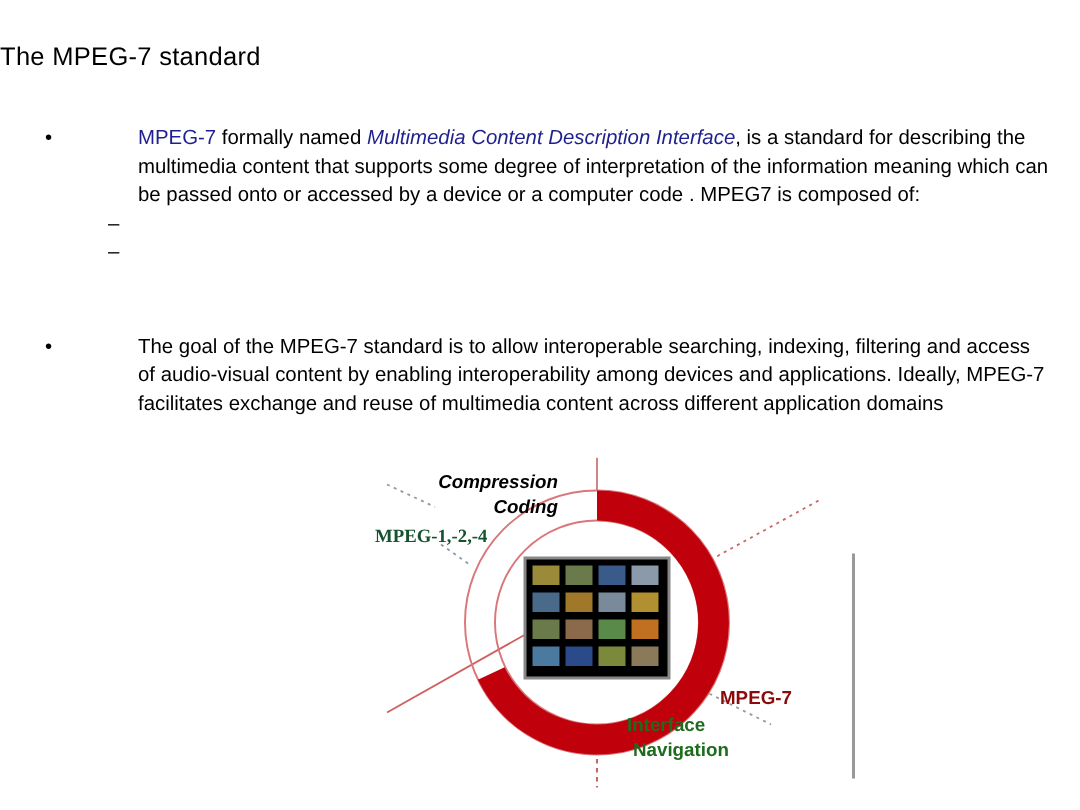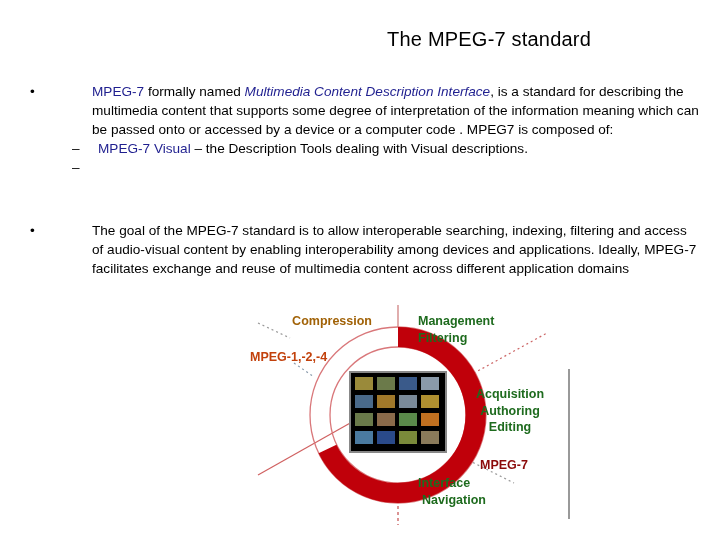--- a/index.html
+++ b/index.html
@@ -1,55 +1,54 @@
 <!DOCTYPE html>
 <html><head>
 <meta charset="utf-8">
 <style>
   html, body { margin: 0; padding: 0; background: #ffffff; }
   body { width: 720px; height: 540px; position: relative; overflow: hidden;
          font-family: "Liberation Sans", sans-serif; color: #000; }
-  .title { position: absolute; top: 28px; left: 0; width: 591px; text-align: right;
-           font-size: 20px; letter-spacing: 0.2px; }
+  .title { position: absolute; top: 28px; left: 0; width: 591px; text-align: left;
+           font-size: 17px; letter-spacing: 0.2px; }
   .bullet-block { position: absolute; left: 20px; width: 680px; font-size: 13.6px; line-height: 19px; }
   .b1 { top: 82px; }
   .b2 { top: 221px; }
   .bullet-row { display: flex; }
   .bullet-dot { width: 50px; flex: none; padding-left: 10px; box-sizing: border-box; }
   .bullet-text { flex: 1; margin-left: 22px; }
   .blue { color: #1f1f8f; }
   .it { font-style: italic; }
   .sub { display: flex; margin-left: 52px; }
   .sub .dash { width: 26px; flex: none; }
   .diagram { position: absolute; left: 232px; top: 305px; width: 340px; height: 220px; }
   .lbl { position: absolute; font-family: "Liberation Sans", sans-serif; font-weight: bold;
          font-size: 12.5px; line-height: 16.5px; white-space: nowrap; }
-  .navy { color: #a16207; }
+  .navy { color: #000000; font-style: italic; }
   .green { color: #1e6b1e; }
-  .dark { color: #c2410c; }
+  .dark { color: #14532d; font-family: Liberation Serif, serif; }
   .red { color: #8b0a0a; }
   .center { text-align: center; }
   .right { text-align: right; }
   .vline { position: absolute; left: 336px; top: 64px; width: 2px; height: 150px; background: #999; }
 </style>
 </head>
 <body>
 
 <div class="title">The MPEG-7 standard</div>
 
 <div class="bullet-block b1">
   <div class="bullet-row">
     <div class="bullet-dot">•</div>
     <div class="bullet-text">
       <span class="blue">MPEG-7</span><span> formally named </span><span class="blue it">Multimedia Content Description Interface</span><span>, is a standard for describing the multimedia content  that supports some degree of interpretation of the information meaning which can be passed onto or accessed by a device or a computer code . MPEG7 is composed of:</span>
     </div>
   </div>
   <div class="sub">
     <span class="dash">–</span>
-    <span><span class="blue">MPEG-7 Visual</span><span> – the Description Tools dealing with Visual descriptions.</span></span>
   </div>
   <div class="sub">
     <span class="dash">–</span>
   </div>
 </div>
 
 <div class="bullet-block b2">
   <div class="bullet-row">
     <div class="bullet-dot">•</div>
     <div class="bullet-text">The goal of the MPEG-7 standard is to allow interoperable searching, indexing, filtering and access of audio-visual content by enabling interoperability among devices and applications. Ideally, MPEG-7 facilitates exchange and reuse of multimedia content across different application domains</div>
@@ -91,30 +90,22 @@
       <rect x="189" y="108" width="18" height="13" fill="#c07020"></rect>
       <rect x="123" y="126" width="18" height="13" fill="#4a7aa0"></rect>
       <rect x="145" y="126" width="18" height="13" fill="#2a4a8a"></rect>
       <rect x="167" y="126" width="18" height="13" fill="#7a8a3a"></rect>
       <rect x="189" y="126" width="18" height="13" fill="#8a7a5a"></rect>
     </g>
   </svg>
 
   <div class="lbl navy right" style="left:30px; top:8px; width:110px;">
     <div>Compression</div>
+    <div>Coding</div>
   </div>
   <div class="lbl dark" style="left:18px; top:44px;">MPEG-1,-2,-4</div>
-  <div class="lbl green" style="left:186px; top:8px;">
-    <div>Management</div>
-    <div>Filtering</div>
-  </div>
-  <div class="lbl green center" style="left:238px; top:81px; width:80px;">
-    <div>Acquisition</div>
-    <div>Authoring</div>
-    <div>Editing</div>
-  </div>
   <div class="lbl red" style="left:248px; top:152px;">MPEG-7</div>
   <div class="lbl green" style="left:186px; top:170px;">
     <div>Interface</div>
     <div style="margin-left:4px;">Navigation</div>
   </div>
   <div class="vline"></div>
 </div>
 
 </body></html>

